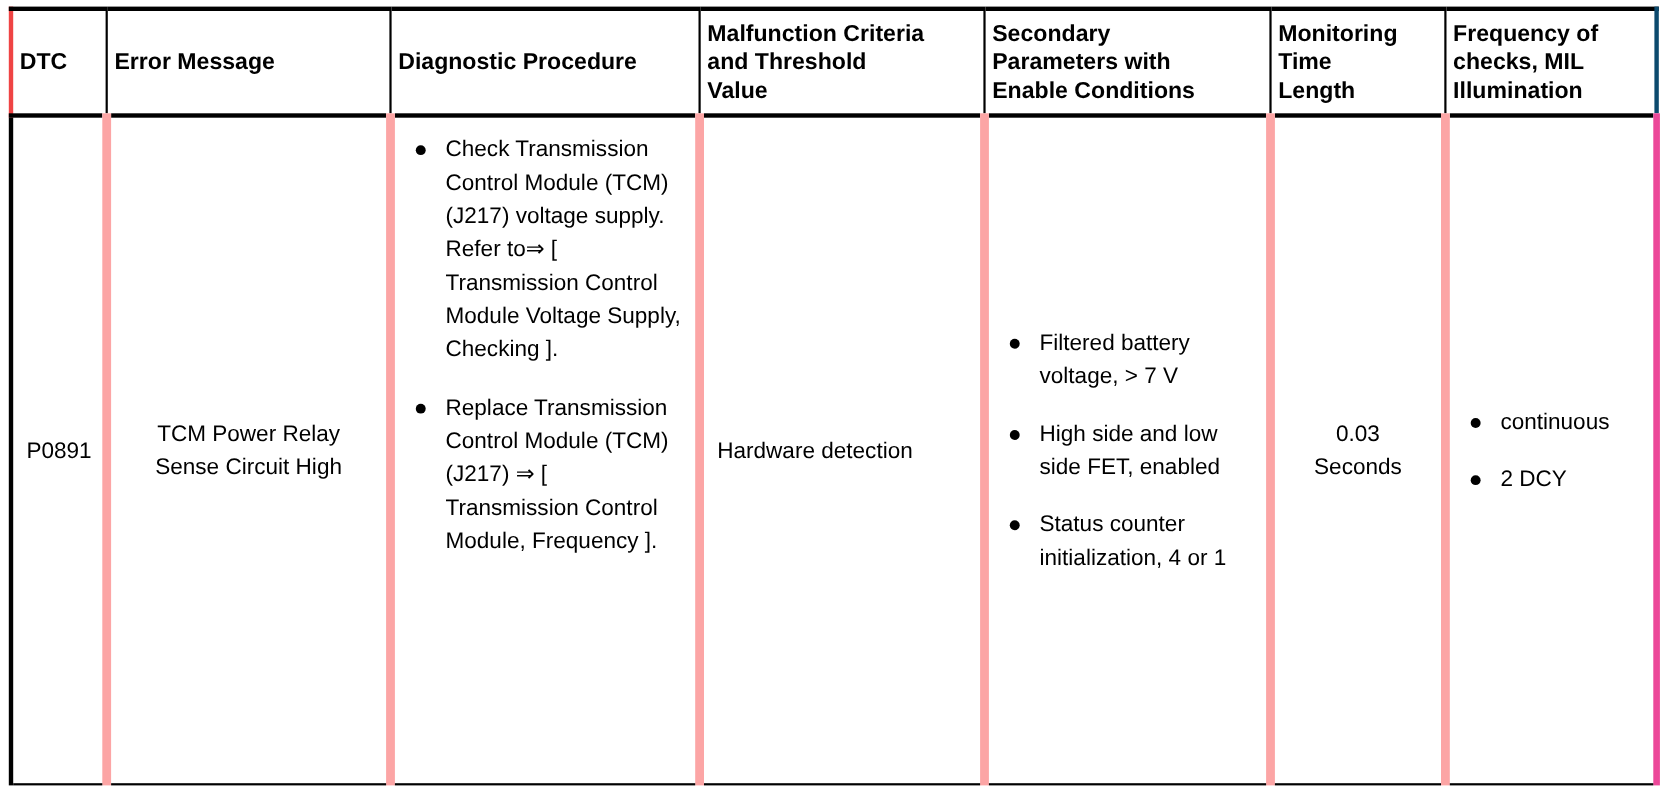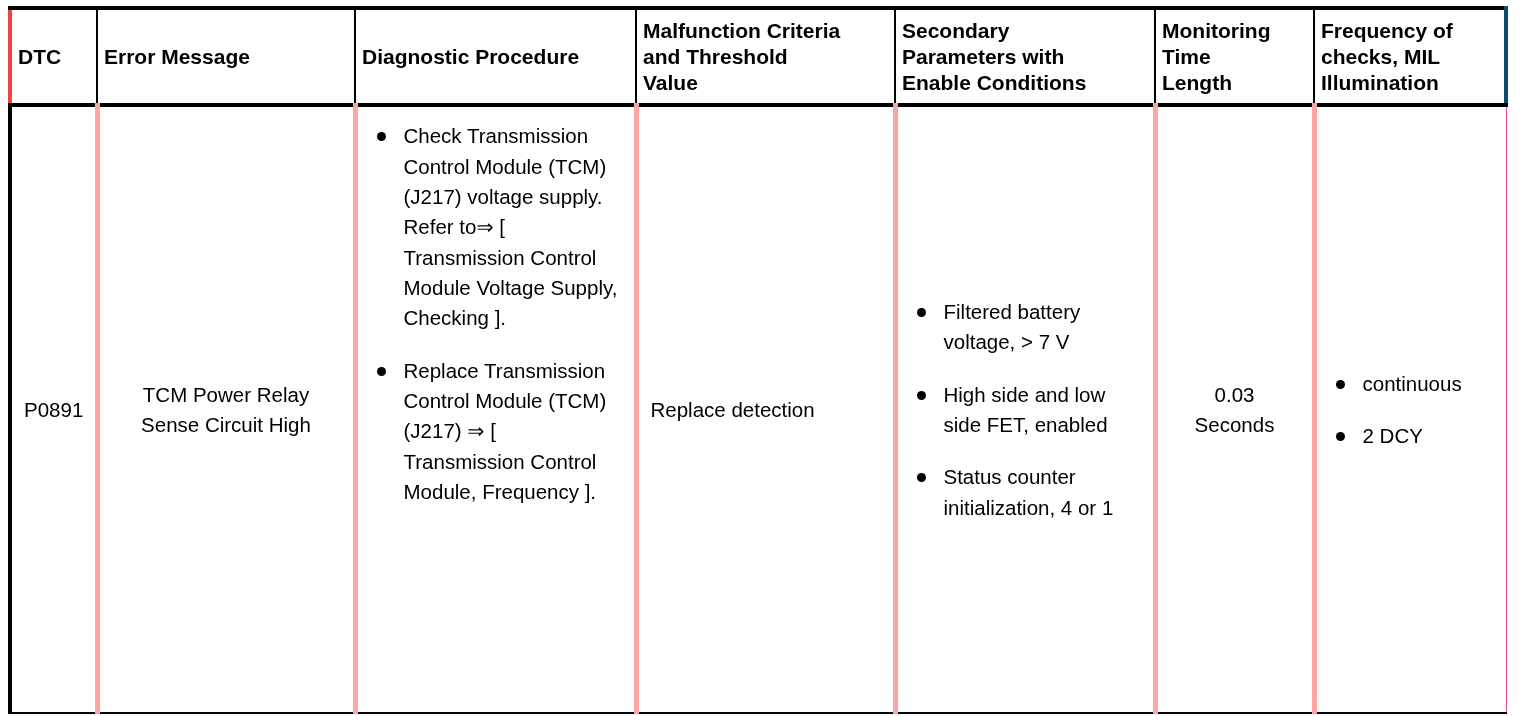--- a/index.html
+++ b/index.html
@@ -44,31 +44,31 @@
     padding: 8px 6px;
     height: 86px;
     box-sizing: border-box;
   }
   thead th:first-child { border-left: 4px solid #ef4444; }
   thead th:last-child  { border-right: 4px solid #0c4a6e; }
 
   
   tbody td {
     border-left: 2px solid #000;
-    border-right: 5px solid #fca5a5;
+    border-right: 8px solid #fca5a5;
     border-bottom: 2px solid #000;
     vertical-align: middle;
     padding: 10px 12px;
     font-size: 20.5px;
     line-height: 1.48;
     height: 608px;
     box-sizing: border-box;
   }
   tbody td:first-child { border-left: 4px solid #000; }
-  tbody td:last-child  { border-right: 1px solid #ec4899; }
+  tbody td:last-child  { border-right: 6px solid #ec4899; }
 
   .col-dtc            { width: 87px;  }
   .col-error          { width: 258px; }
   .col-procedure      { width: 281px; }
   .col-malfunction    { width: 259px; }
   .col-secondary      { width: 260px; }
   .col-monitoring     { width: 159px; }
   .col-frequency      { width: 192px; }
 
   .cell-dtc       { text-align: right; }
@@ -149,21 +149,21 @@
         <td class="cell-error nowrapline">TCM Power Relay
 Sense Circuit High</td>
 
         <td class="top">
           <ul class="bullets">
             <li>Check Transmission Control Module (TCM) (J217) voltage supply. Refer to⇒ [ Transmission Control Module Voltage Supply, Checking ].</li>
             <li>Replace Transmission Control Module (TCM) (J217) ⇒ [ Transmission Control Module, Frequency ].</li>
           </ul>
         </td>
 
-        <td class="cell-malf">Replace detection</td>
+        <td class="cell-malf">Hardware detection</td>
 
         <td>
           <ul class="bullets">
             <li>Filtered battery voltage, &gt; 7 V</li>
             <li>High side and low side FET, enabled</li>
             <li>Status counter initialization, 4 or 1</li>
           </ul>
         </td>
 
         <td class="cell-monitor nowrapline">0.03

